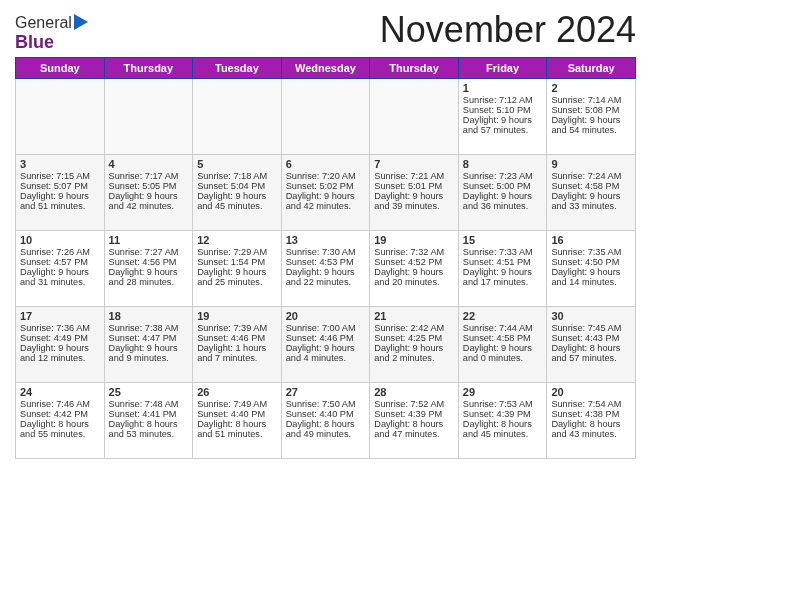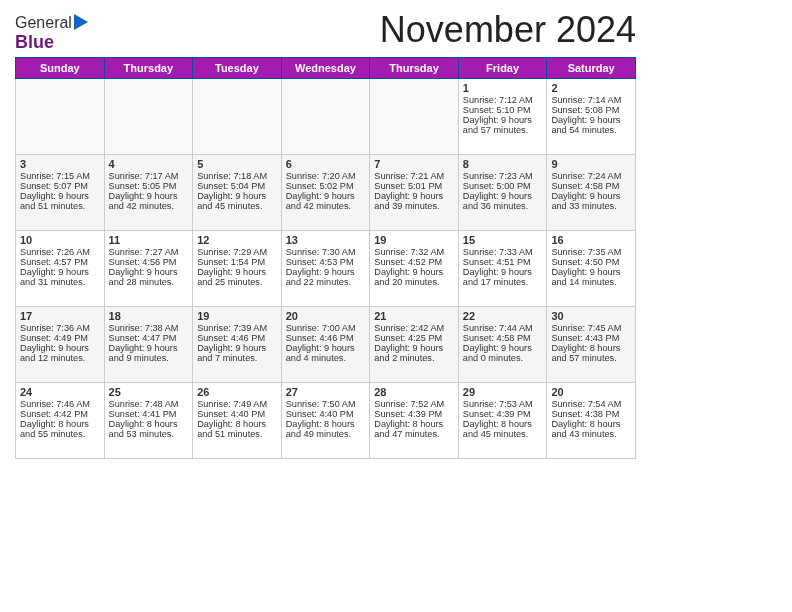--- a/index.html
+++ b/index.html
@@ -235,21 +235,21 @@
           <td>
             <span class="day-num">18</span>
             <div>Sunrise: 7:38 AM</div>
             <div>Sunset: 4:47 PM</div>
             <div>Daylight: 9 hours and 9 minutes.</div>
           </td>
           <td>
             <span class="day-num">19</span>
             <div>Sunrise: 7:39 AM</div>
             <div>Sunset: 4:46 PM</div>
-            <div>Daylight: 9 hours and 7 minutes.</div>
+            <div>Daylight: 1 hours and 7 minutes.</div>
           </td>
           <td>
             <span class="day-num">20</span>
             <div>Sunrise: 7:00 AM</div>
             <div>Sunset: 4:46 PM</div>
             <div>Daylight: 9 hours and 4 minutes.</div>
           </td>
           <td>
             <span class="day-num">21</span>
             <div>Sunrise: 2:42 AM</div>

